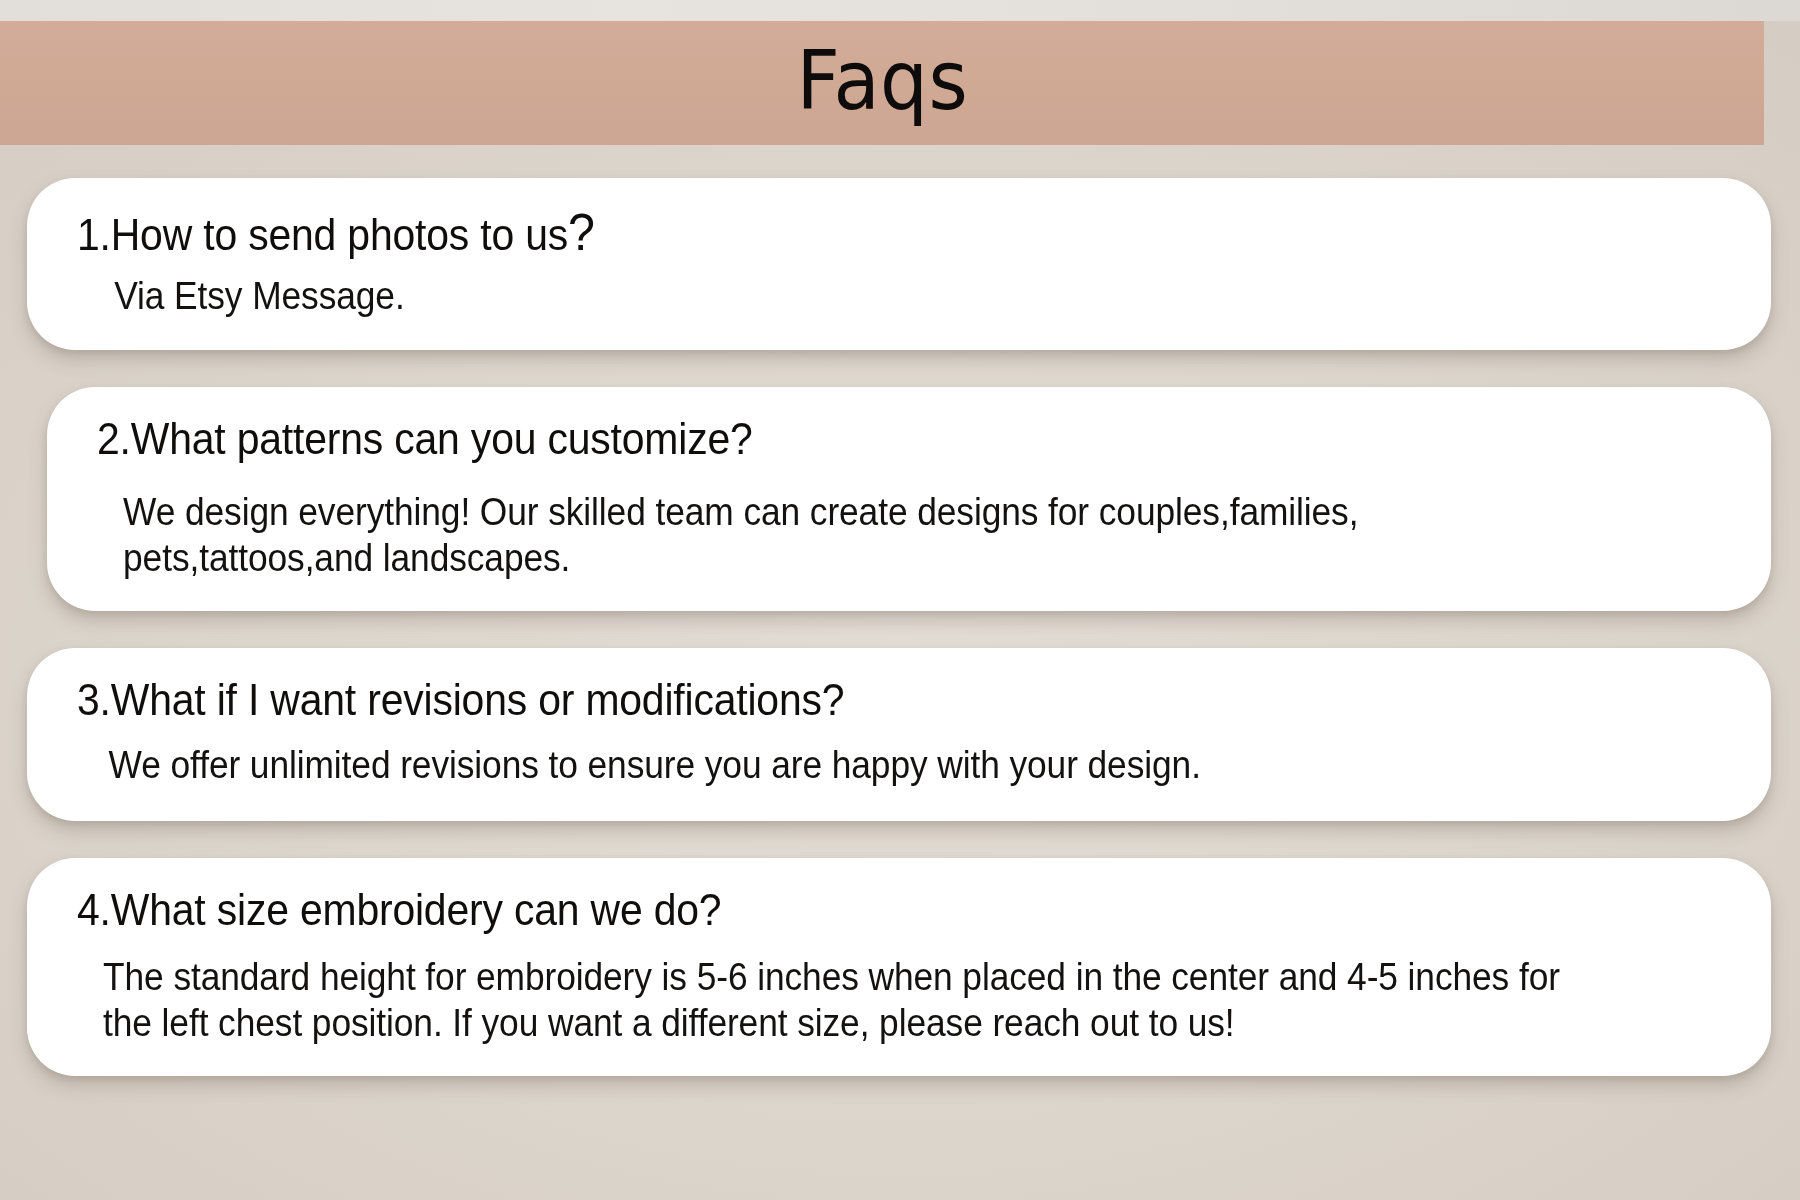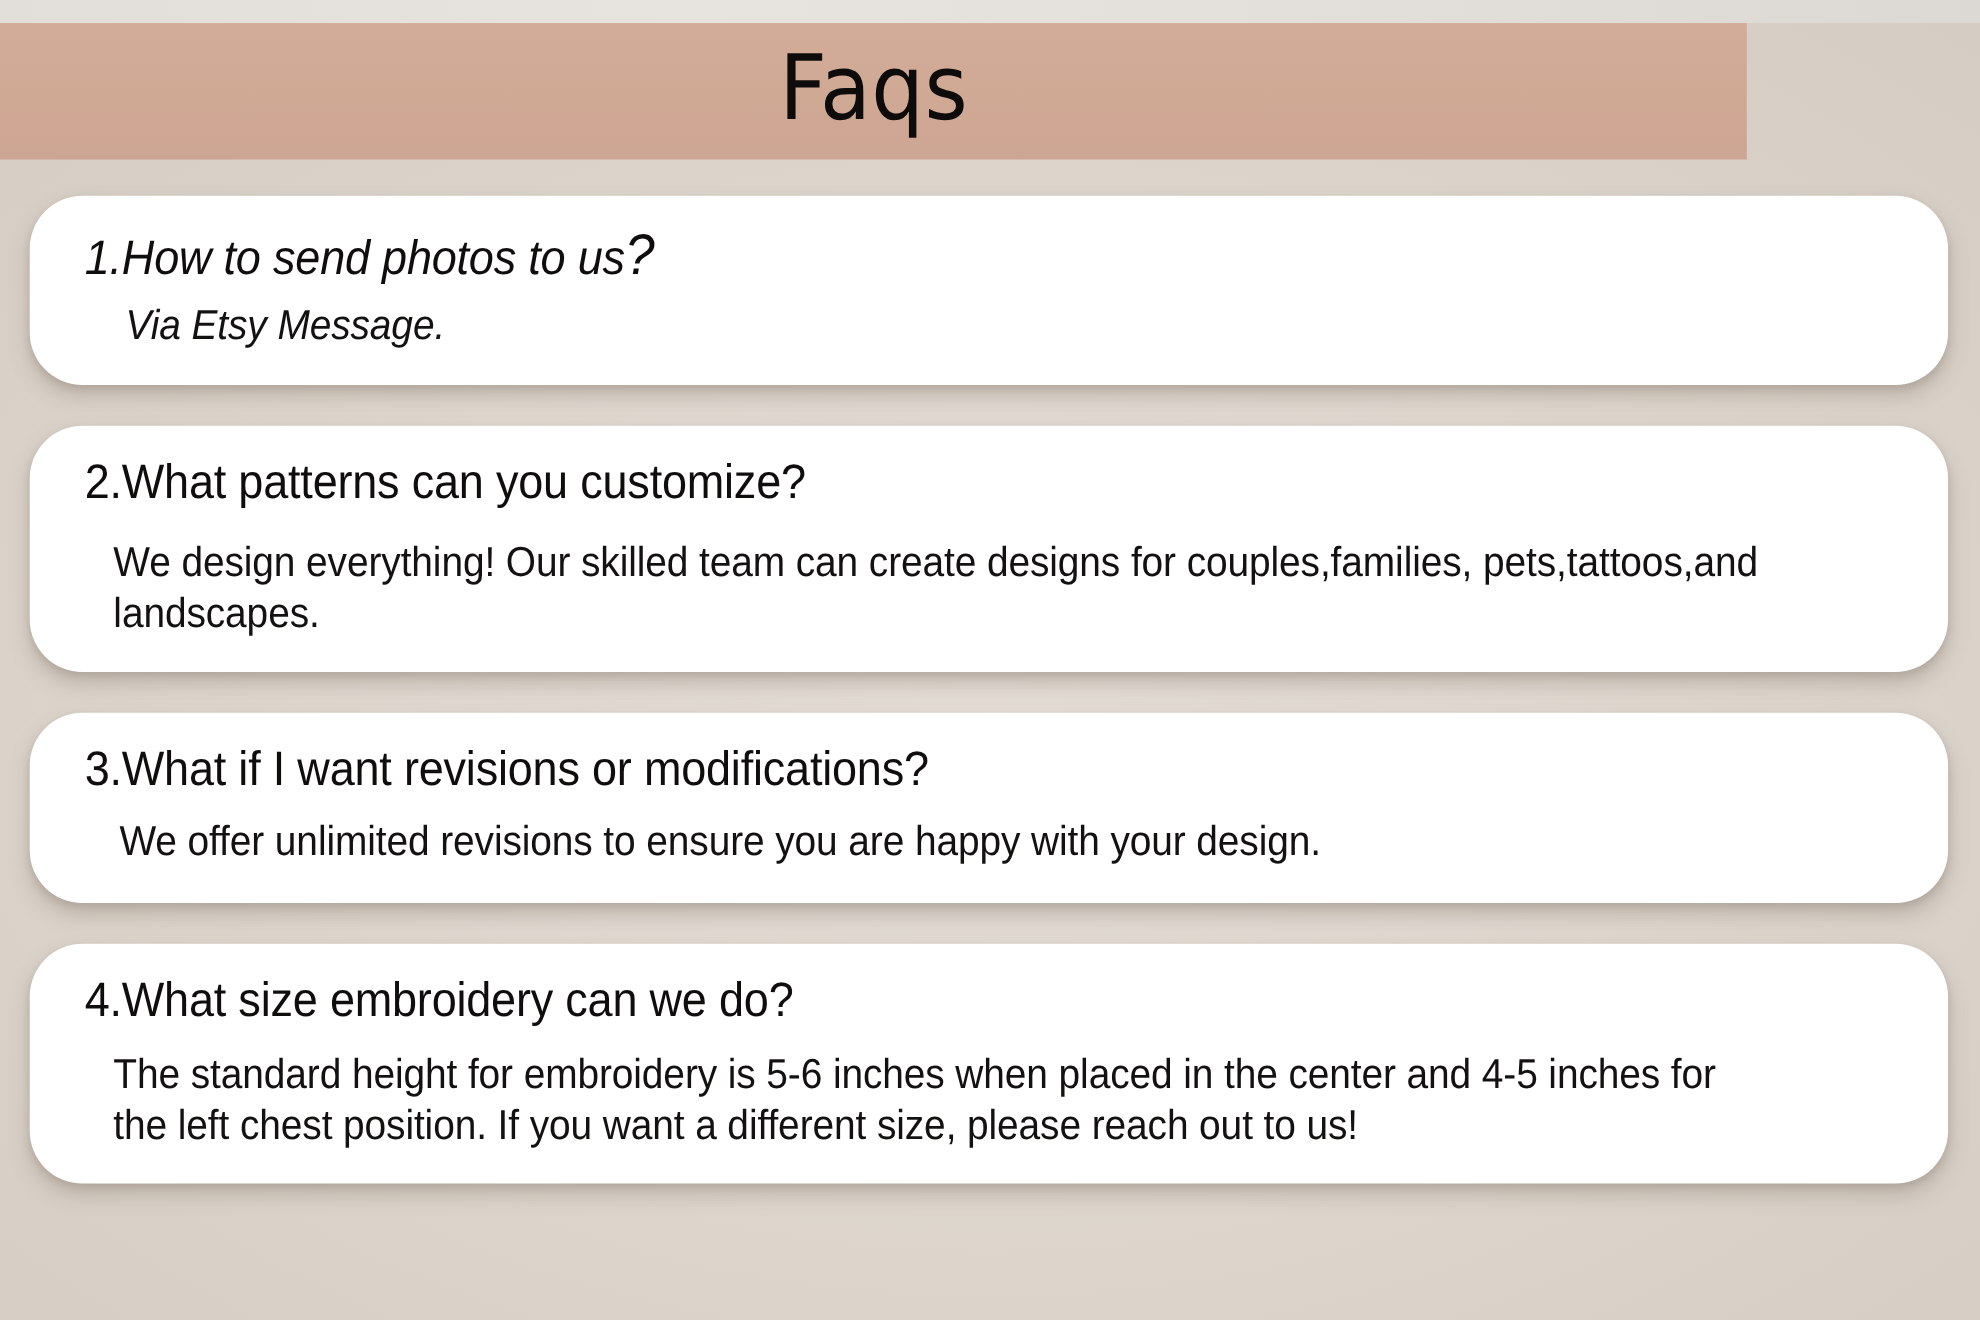--- a/index.html
+++ b/index.html
@@ -32,21 +32,21 @@
     width: 1800px;
     height: 21px;
     background: linear-gradient(90deg, #e2ded9 0%, #e7e3de 35%, #e3dfda 65%, #dcd8d3 100%);
   }
 
   
   .title-band {
     position: absolute;
     left: 0;
     top: 21px;
-    width: 1588px;
+    width: 1764px;
     height: 124px;
     background: linear-gradient(180deg, #d2ac98 0%, #d0a995 55%, #cda593 100%);
     display: flex;
     align-items: center;
     justify-content: center;
   }
   .title-band .title-text {
     font-family: "DejaVu Sans", sans-serif;
     font-size: 82px;
     font-weight: 400;
@@ -99,24 +99,24 @@
     color: #131211;
     line-height: 1.22;
     letter-spacing: -0.1px;
     transform: scaleX(0.93);
     transform-origin: left center;
     margin-top: 14px;
     padding-left: 10px;
   }
 
   
-  .faq-card.card-1 { padding-top: 24px;  padding-bottom: 30px; font-style: italic; }
+  .faq-card.card-1 { padding-top: 24px;  padding-bottom: 30px; }
   .faq-card.card-1 .faq-answer { margin-top: 10px; padding-left: 40px; }
 
-  .faq-card.card-2 { padding-top: 26px;  padding-bottom: 30px; }
+  .faq-card.card-2 { padding-top: 26px;  padding-bottom: 30px; margin-left: 20px; }
   .faq-card.card-2 .faq-answer { margin-top: 24px; padding-left: 28px; }
 
   .faq-card.card-3 {  padding-bottom: 32px; }
   .faq-card.card-3 .faq-answer { margin-top: 16px; padding-left: 34px; }
 
   .faq-card.card-4 { padding-top: 26px;  padding-bottom: 30px; margin-bottom: 16px; }
   .faq-card.card-4 .faq-answer { margin-top: 18px; padding-left: 28px; }
 </style>
 </head>
 <body>

